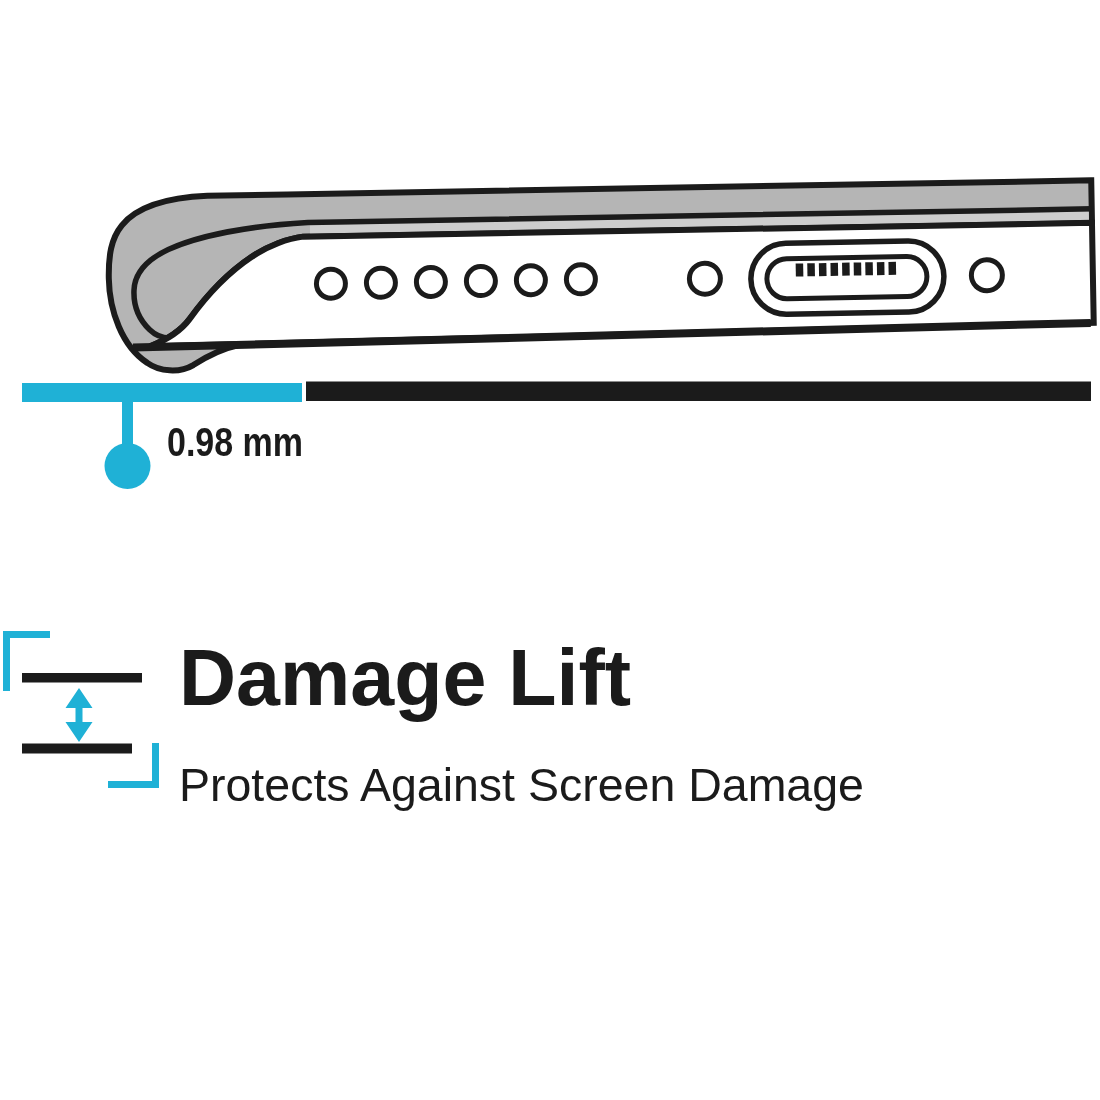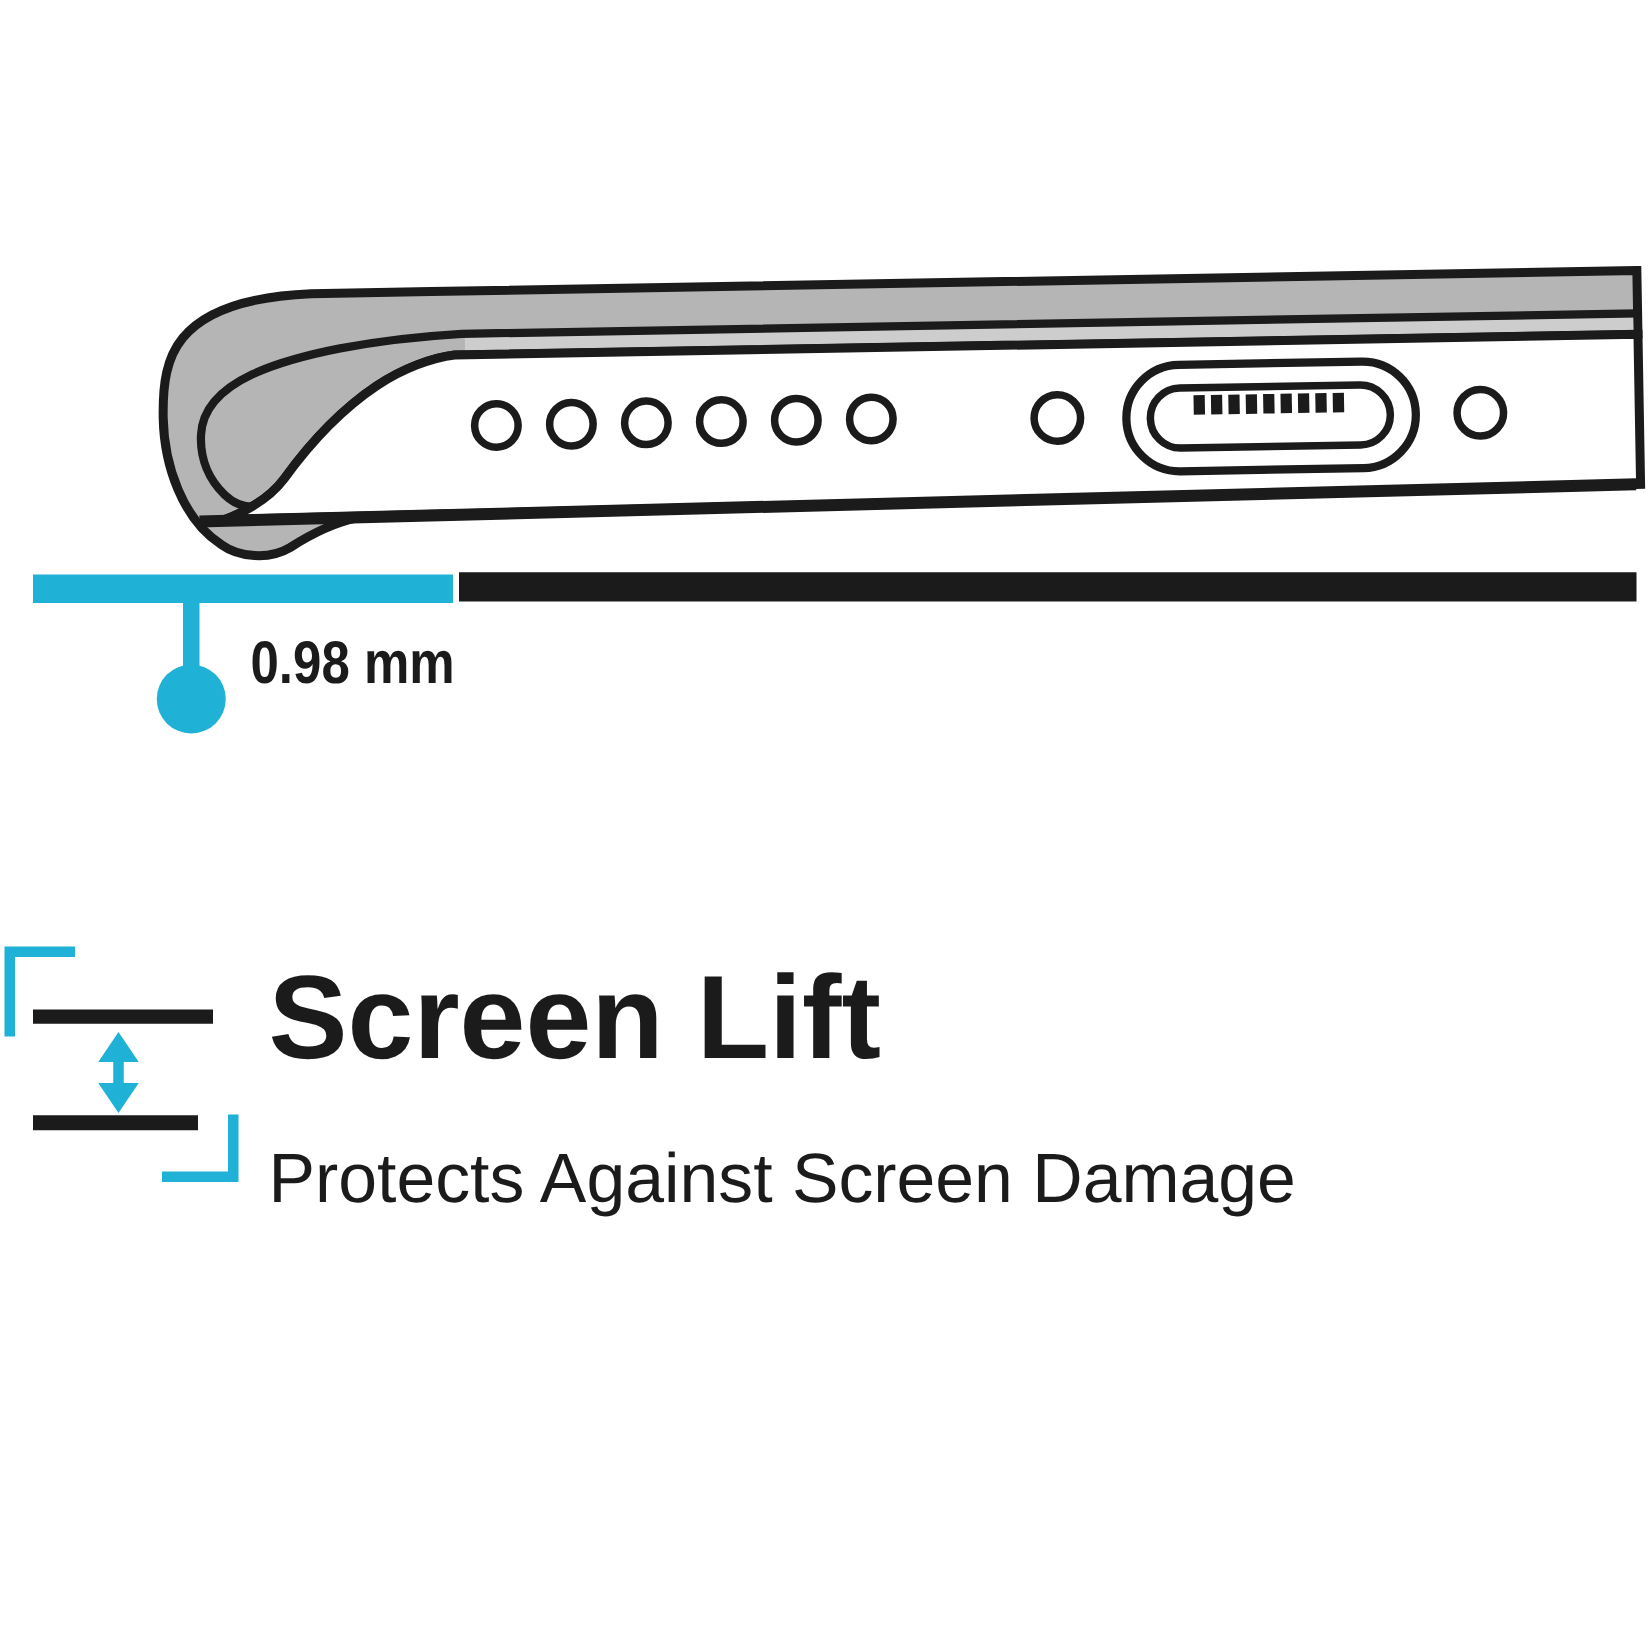--- a/index.html
+++ b/index.html
@@ -86,15 +86,15 @@
   <div class="abs measure-label">0.98 mm</div>
 
   <svg class="abs" style="left:0;top:628px" width="170" height="170" viewBox="0 0 170 170">
     <polyline points="50,6.5 6.5,6.5 6.5,63" fill="none" stroke="#1fb1d6" stroke-width="7"></polyline>
     <rect x="22" y="45" width="120" height="9.5" fill="#1b1b1b"></rect>
     <path d="M79 60 L92.5 80 L82.5 80 L82.5 94 L92.5 94 L79 114 L65.5 94 L75.5 94 L75.5 80 L65.5 80 Z" fill="#1fb1d6"></path>
     <rect x="22" y="115.5" width="110" height="10" fill="#1b1b1b"></rect>
     <polyline points="108,156.5 155.5,156.5 155.5,115" fill="none" stroke="#1fb1d6" stroke-width="7"></polyline>
   </svg>
 
-  <div class="abs title">Screen Lift</div>
+  <div class="abs title">Damage Lift</div>
   <div class="abs subtitle">Protects Against Screen Damage</div>
 </div>
 
 </body></html>

